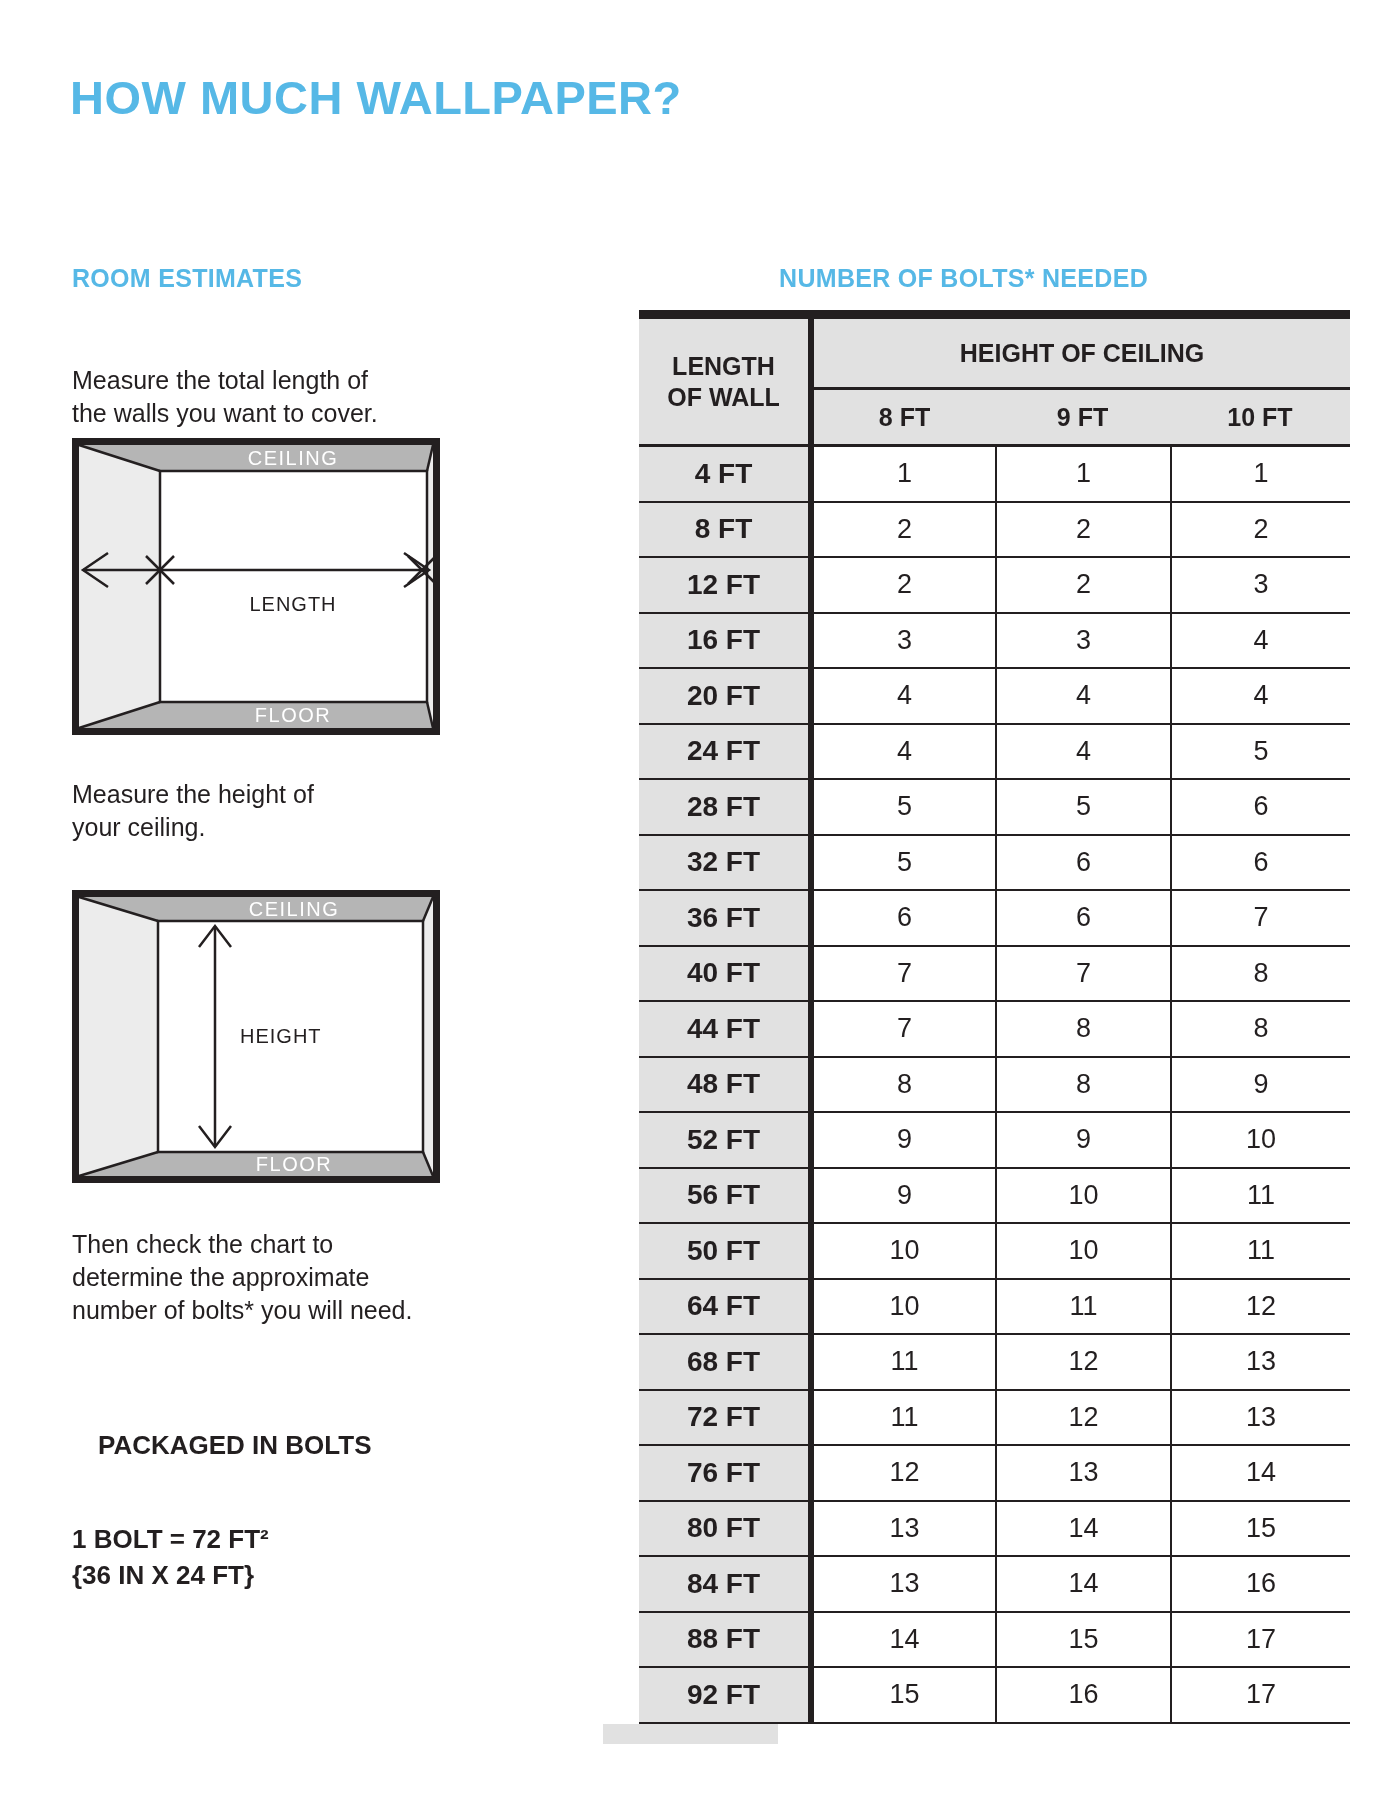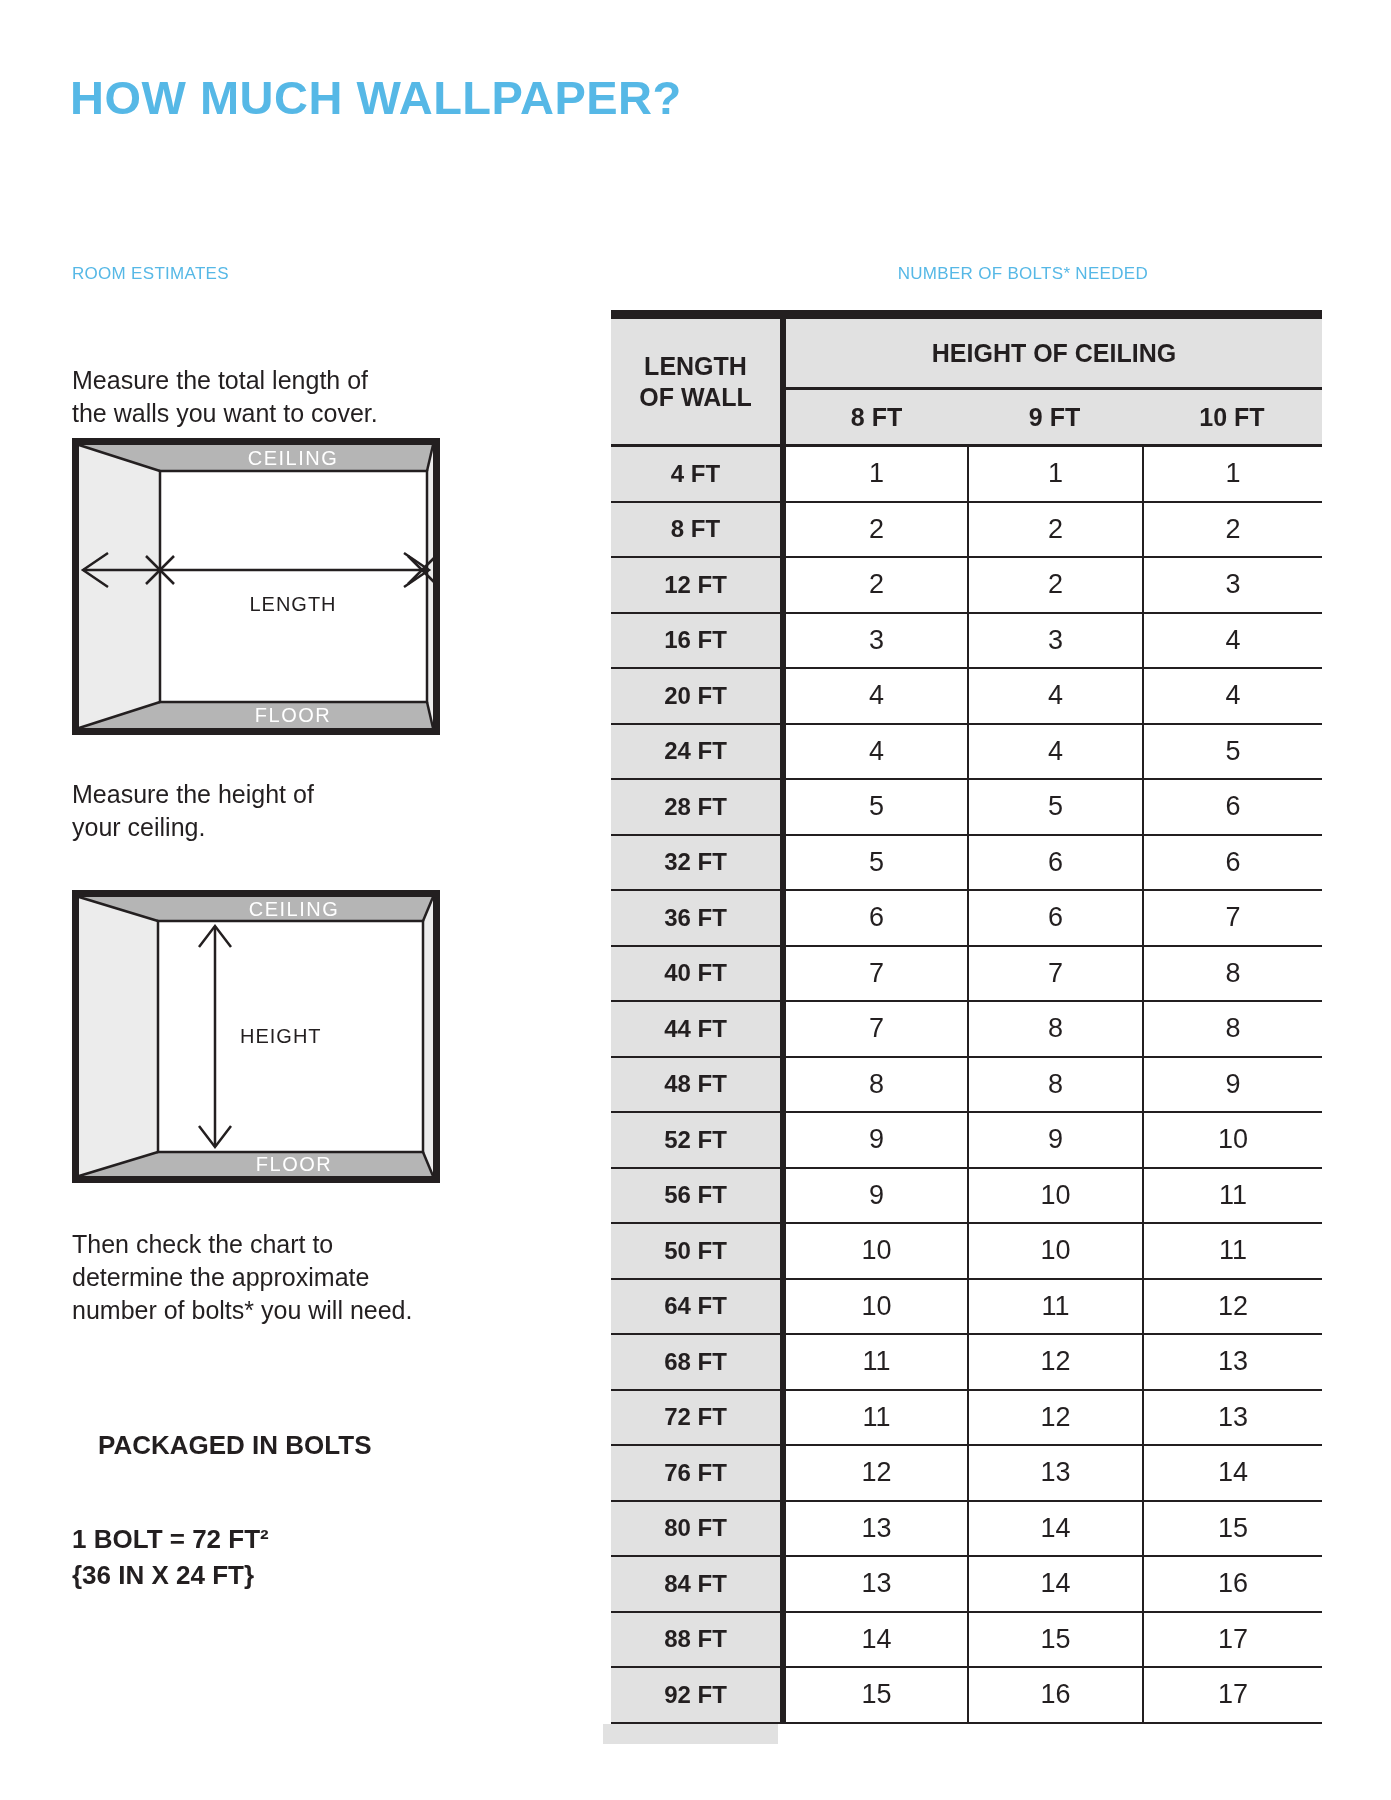--- a/index.html
+++ b/index.html
@@ -18,41 +18,41 @@
     color:var(--ink);
   }
   .abs{position:absolute;}
 
   .page-title{
     left:70px;top:70px;
     font-size:47px;font-weight:bold;color:var(--blue);
     letter-spacing:0.5px;white-space:nowrap;
   }
   .section-heading{
-    font-size:17px;font-weight:normal;color:var(--blue);letter-spacing:0.3px;
+    font-size:25px;font-weight:bold;color:var(--blue);letter-spacing:0.3px;
   }
   #room-heading{left:72px;top:264px;}
   #bolts-heading{left:498px;top:264px;width:650px;text-align:right;}
 
   .body-text{font-size:25px;line-height:33px;white-space:pre-line;}
   #step1{left:72px;top:324px;margin-top:40px;}
   #step2{left:72px;top:778px;}
   #step3{left:72px;top:1228px;}
 
   #diagram1{left:72px;top:438px;}
   #diagram2{left:72px;top:890px;}
 
   #footnote{left:72px;top:1428px;font-size:26px;font-weight:bold;line-height:34px;}
   #footnote .line2{margin-left:26px;}
   #bolt-eq{left:72px;top:1524px;font-size:26px;font-weight:bold;}
   #bolt-dim{left:72px;top:1560px;font-size:26px;font-weight:bold;}
 
   
   #bolts-table{
-    left:611px;top:310px;width:711px;
+    left:639px;top:310px;width:711px;
     border-top:9px solid var(--ink);
   }
   .thead{
     display:grid;
     grid-template-columns:175px 181px 175px 180px;
     grid-template-rows:71px 57px;
   }
   .cell{
     display:flex;align-items:center;justify-content:center;
     box-sizing:border-box;
@@ -66,21 +66,21 @@
   }
   #cell-height{grid-column:2/5;grid-row:1;border-bottom:3px solid var(--ink);}
   .ftcell{grid-row:2;border-bottom:3px solid var(--ink);}
 
   .trow{
     display:grid;
     grid-template-columns:175px 181px 175px 180px;
     height:55.5px;
   }
   .trow .lab{
-    background:var(--cellgray);font-weight:bold;font-size:24px;
+    background:var(--cellgray);font-weight:bold;font-size:28px;
     border-right:6px solid var(--ink);
     border-bottom:2.5px solid var(--ink);
   }
   .trow .val{
     background:#ffffff;font-size:27px;
     border-bottom:2.5px solid var(--ink);
   }
   .trow .val.bl{border-left:2.5px solid var(--ink);}
 
   #table-stub{

